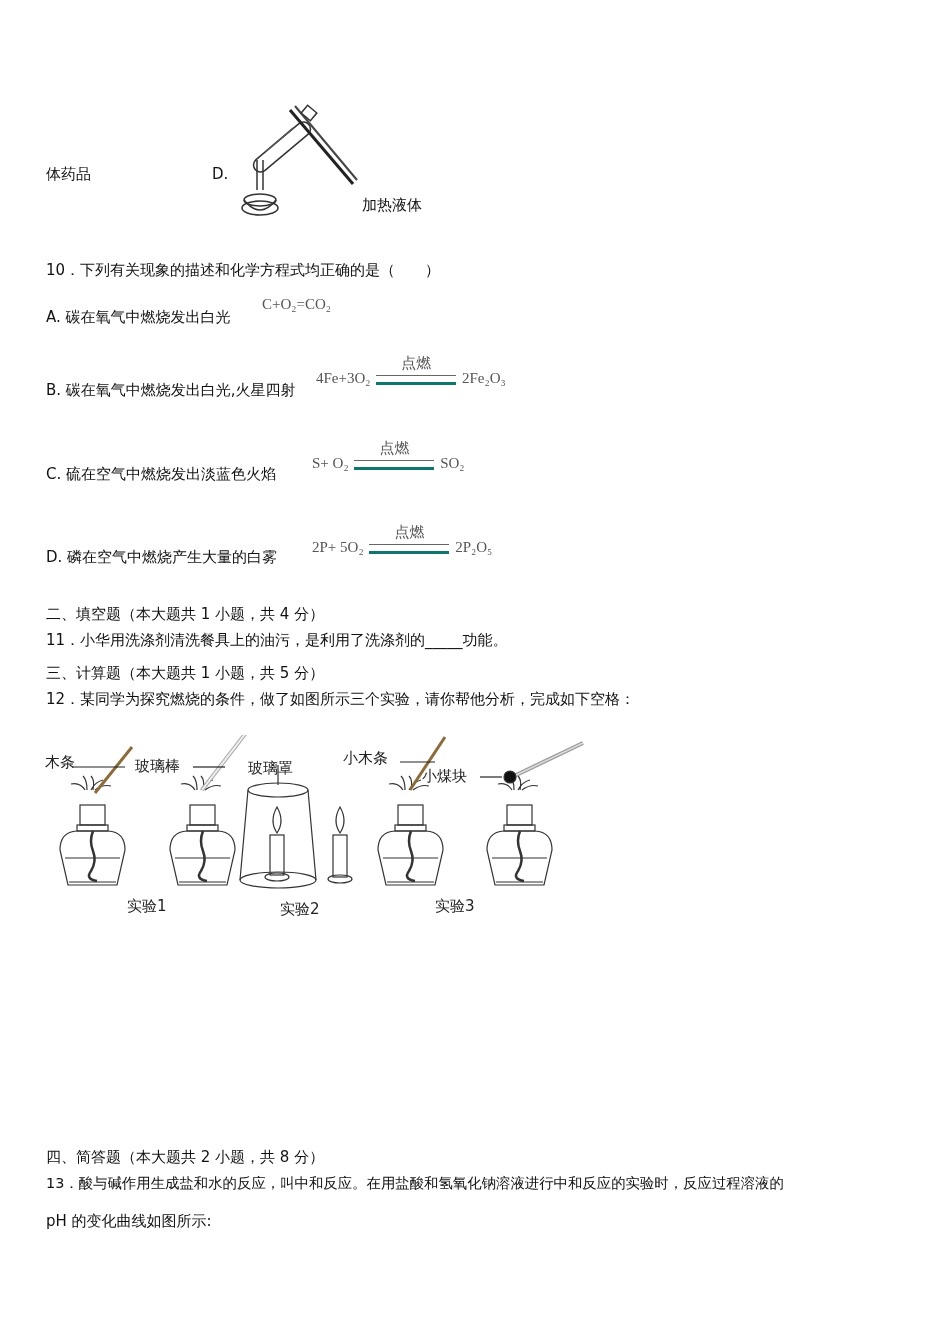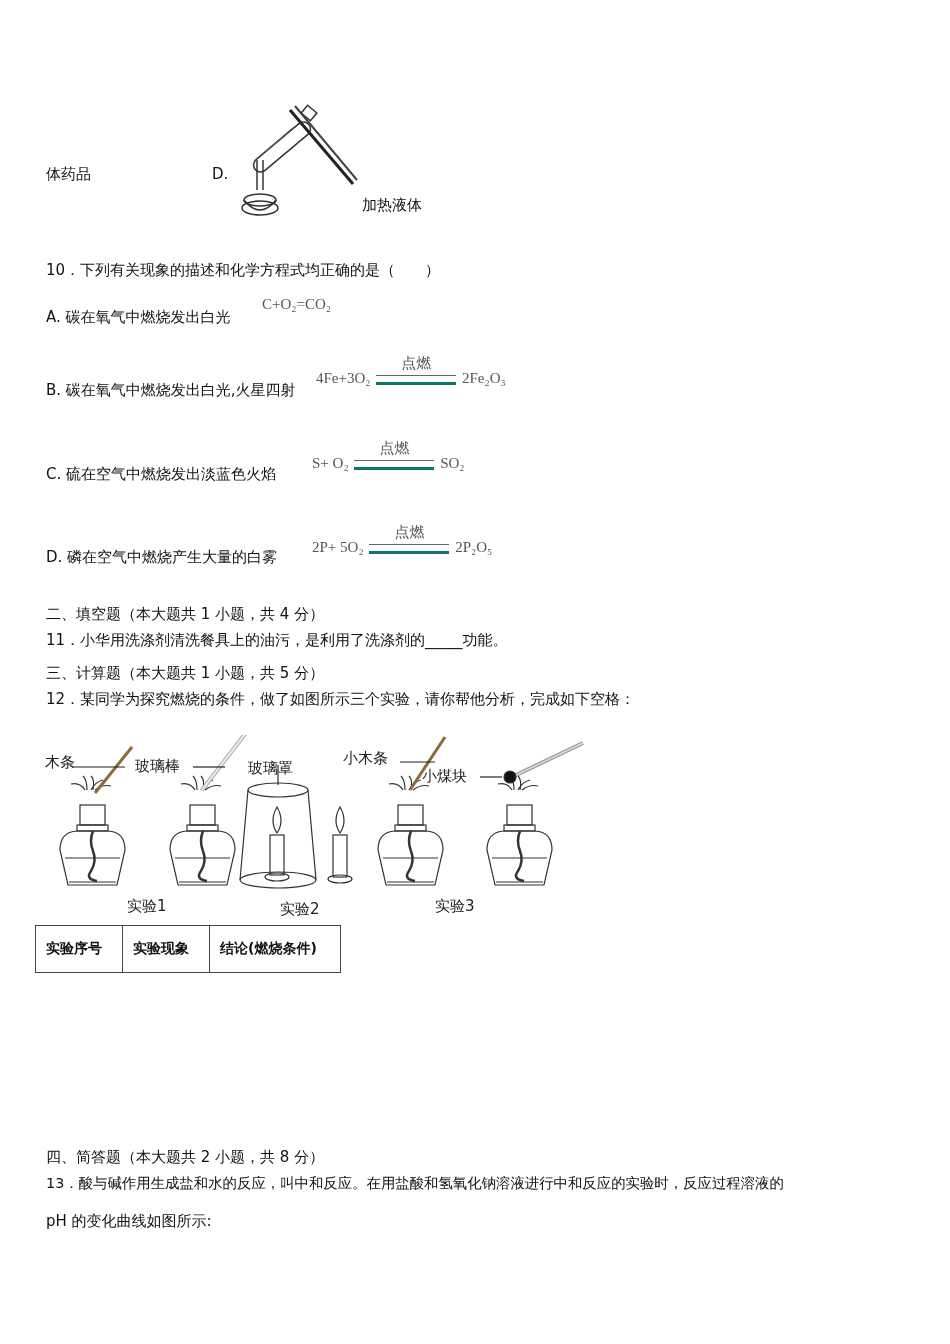--- a/index.html
+++ b/index.html
@@ -164,23 +164,18 @@
   <div class="abs fig-label" style="left:208px; top:24px;">玻璃罩</div>
   <div class="abs fig-label" style="left:303px; top:14px;">小木条</div>
   <div class="abs fig-label" style="left:382px; top:32px;">小煤块</div>
   <div class="abs fig-label" style="left:87px; top:162px;">实验1</div>
   <div class="abs fig-label" style="left:240px; top:165px;">实验2</div>
   <div class="abs fig-label" style="left:395px; top:162px;">实验3</div>
 </div>
 
 <table class="exp abs" style="left:35px; top:925px; width:306px;">
   <tbody>
-      <tr>
-    <td style="width:66px;">实验序号</td>
-    <td style="width:66px;">实验现象</td>
-    <td>结论(燃烧条件)</td>
-  </tr>
 </tbody>
   </table>
 
 <div class="abs txt bold" style="left:46px; top:1148px;">四、简答题（本大题共 2 小题，共 8 分）</div>
 <div class="abs txt bold" style="left:46px; top:1174px; font-size:14.4px;">13．酸与碱作用生成盐和水的反应，叫中和反应。在用盐酸和氢氧化钠溶液进行中和反应的实验时，反应过程溶液的</div>
 <div class="abs txt bold" style="left:46px; top:1212px;">pH 的变化曲线如图所示:</div>
 
 </body></html>

